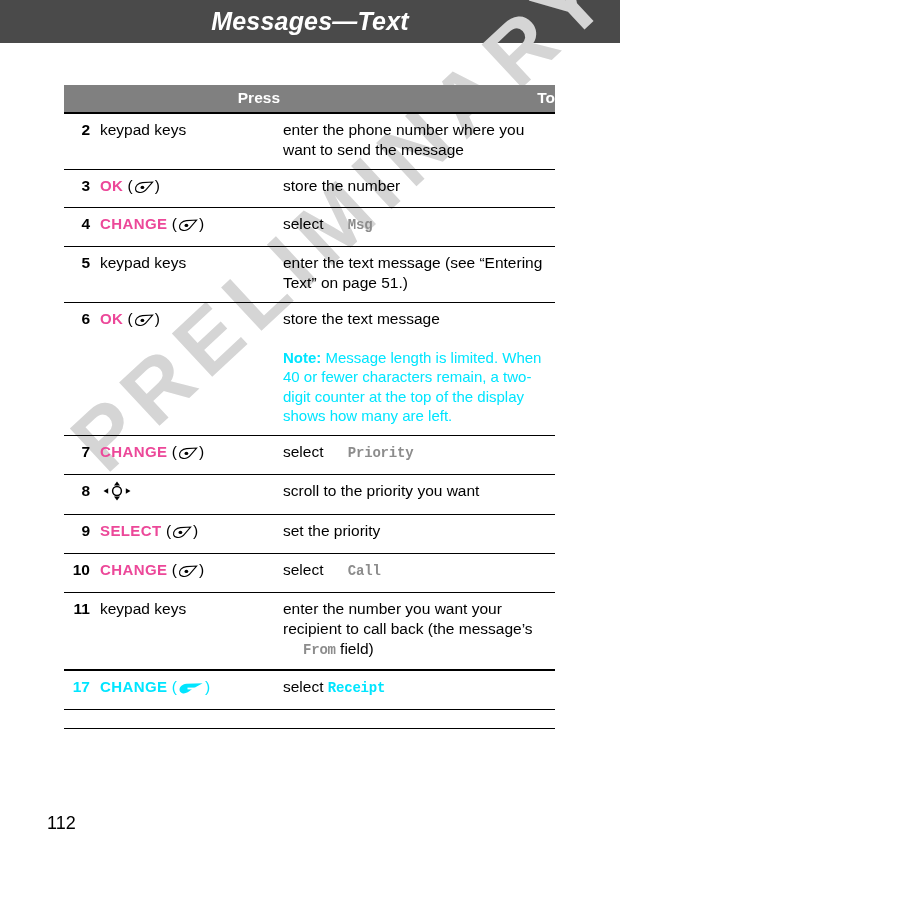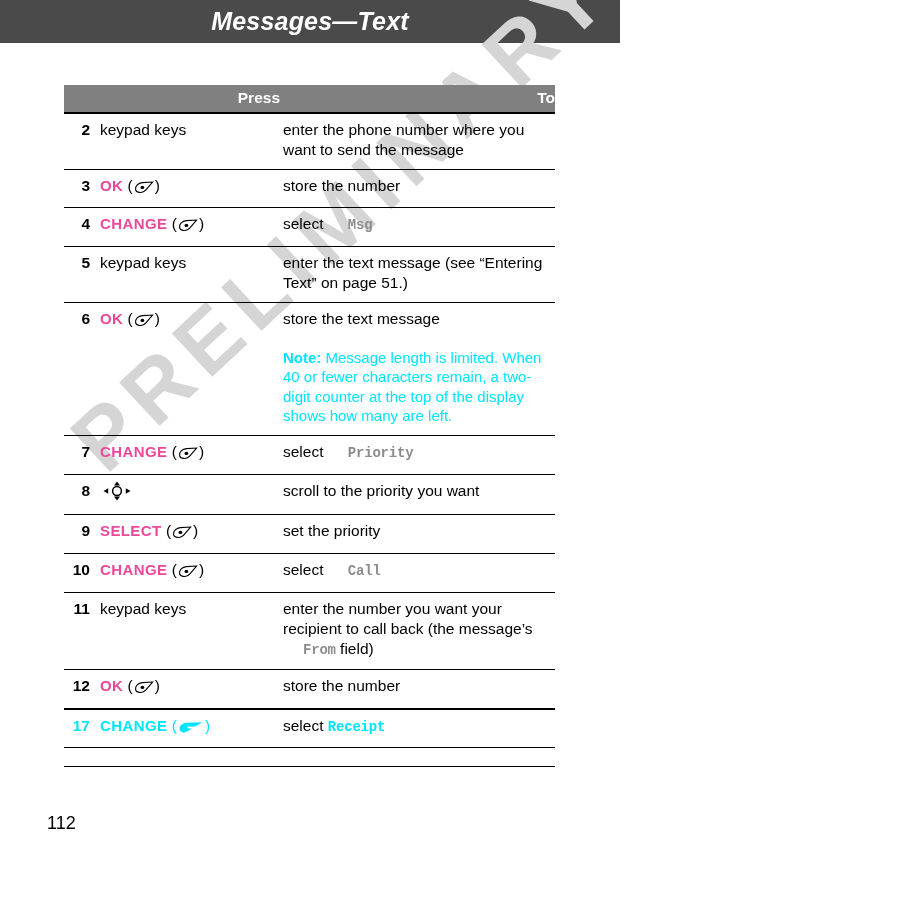--- a/index.html
+++ b/index.html
@@ -337,32 +337,20 @@
     <tr>
       <td class="cell-num">11</td>
       <td class="cell-press">
         <span>keypad keys</span>
       </td>
       <td class="cell-to">
         <span>enter the number you want your recipient to call back (the message’s </span><span class="term">From</span><span> field)</span>
       </td>
     </tr>
 
-    <tr>
-      <td class="cell-num">12</td>
-      <td class="cell-press">
-        <span class="keyname">OK</span><span class="paren"> (</span><span class="icon-softkey"><svg width="20" height="13" viewBox="0 0 20 13">
-              <path d="M1.6 8.6 C1.0 5.0 4.2 2.0 8.4 1.6 L18.6 1.0 L13.2 7.4 C11.0 10.2 7.6 11.8 5.0 11.4 C3.2 11.1 1.9 10.1 1.6 8.6 Z" fill="#ffffff" stroke="#000000" stroke-width="1.1"></path>
-              <ellipse cx="8.4" cy="6.4" rx="1.9" ry="1.6" fill="#000000"></ellipse>
-            </svg></span><span class="paren">)</span>
-      </td>
-      <td class="cell-to">
-        <span>store the number</span>
-      </td>
-    </tr>
 
     <tr class="row-last">
       <td class="cell-num cyan">17</td>
       <td class="cell-press">
         <span class="keyname cyan-key">CHANGE</span><span class="paren-cyan"> (</span><span class="icon-softkey"><svg width="26" height="13" viewBox="0 0 26 13">
               <path d="M1.6 8.6 C1.0 5.2 4.2 2.2 8.4 1.8 L24.6 1.2 L13.4 7.6 C11.0 10.2 7.6 11.8 5.0 11.4 C3.2 11.1 1.9 10.1 1.6 8.6 Z" fill="#00e5ff"></path>
               <rect x="9.5" y="5.6" width="7.4" height="1.8" fill="#ffffff"></rect>
             </svg></span><span class="paren-cyan">)</span>
       </td>
       <td class="cell-to cyan">

